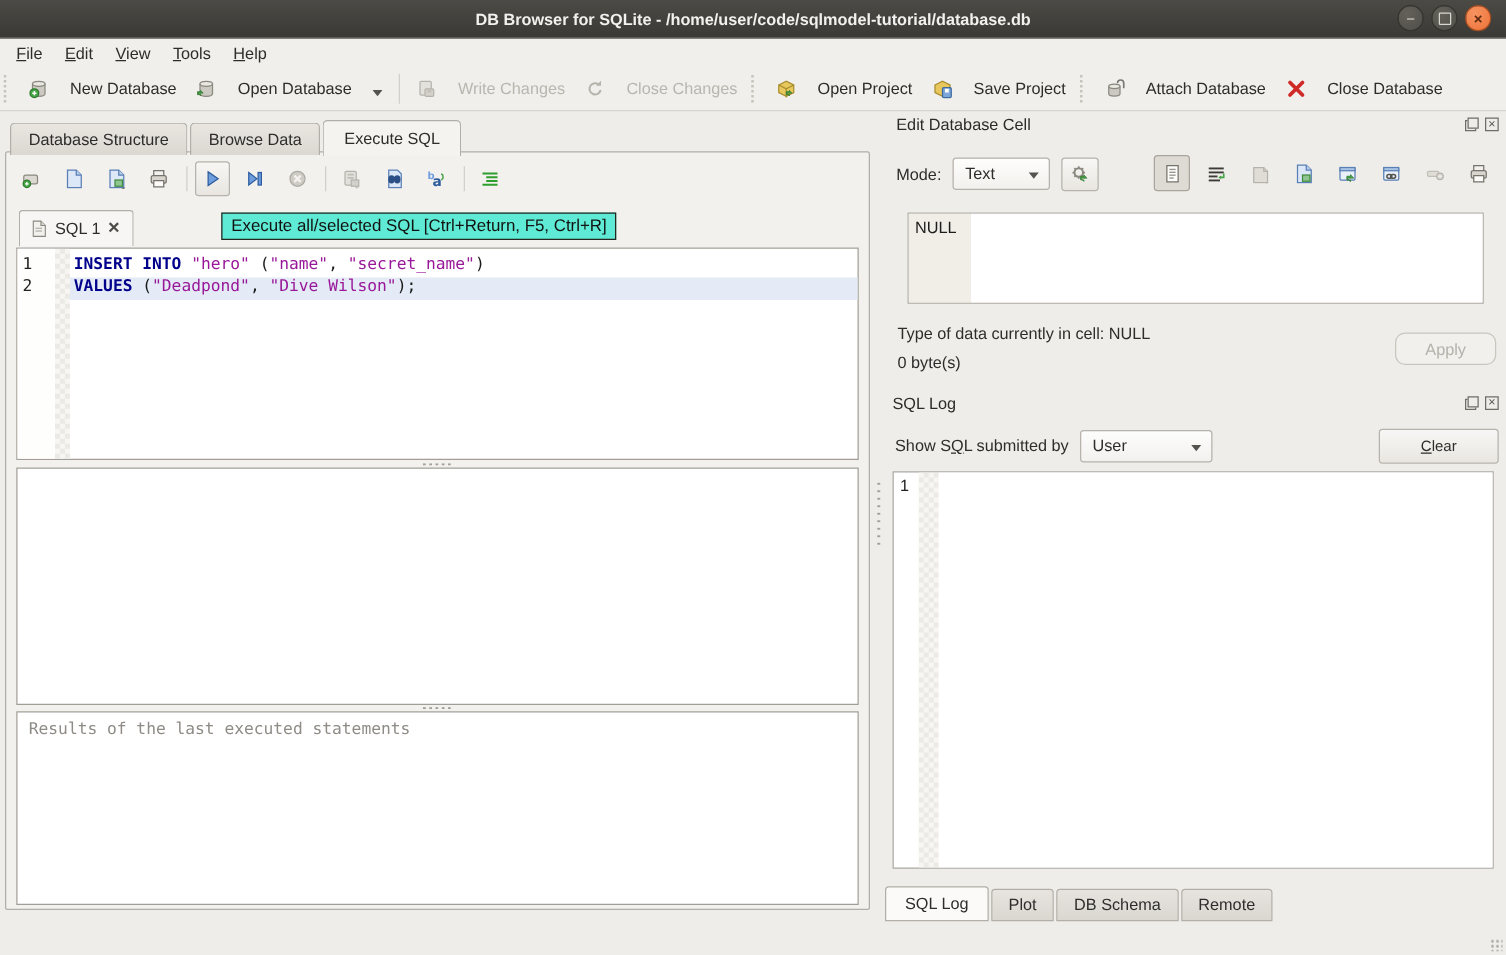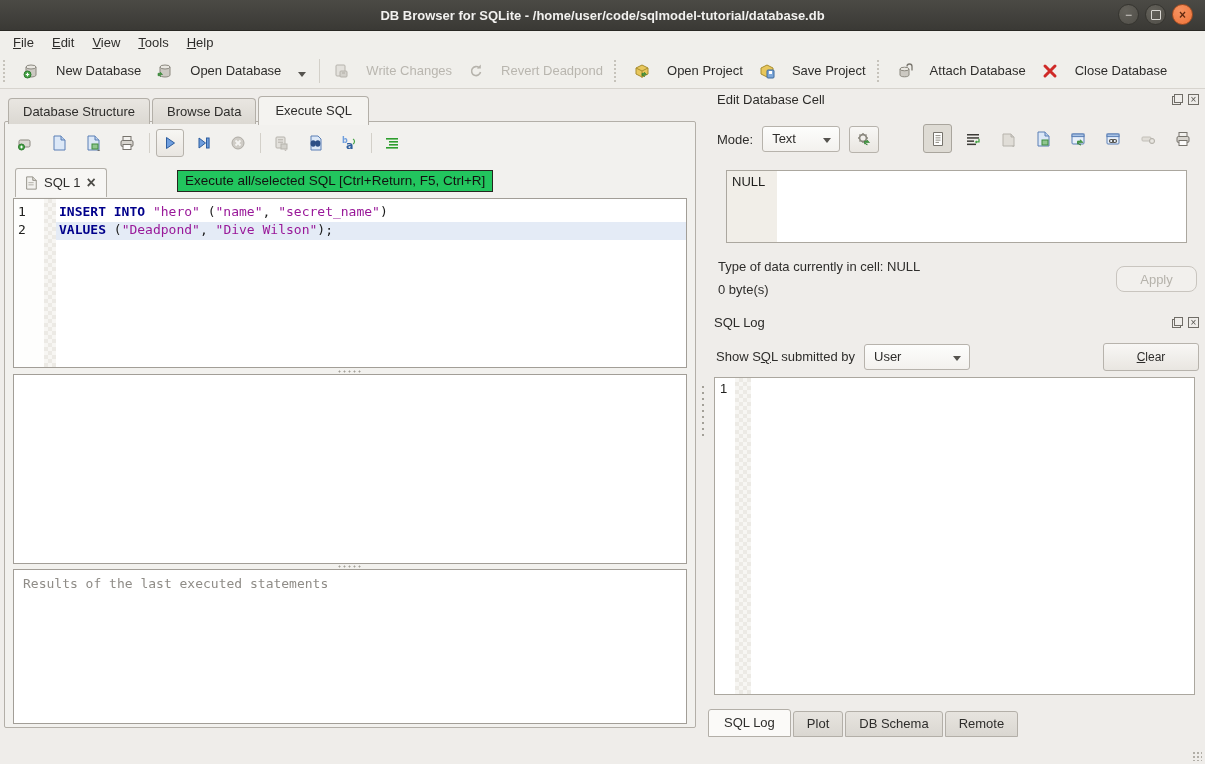--- a/index.html
+++ b/index.html
@@ -35,21 +35,21 @@
 
   .sqltools{position:absolute;left:6px;top:7px;display:flex;align-items:center;}
   .sbtn{width:26px;height:26px;display:flex;align-items:center;justify-content:center;margin-right:6px;border:1px solid transparent;border-radius:3px;}
   .sbtn.hover{border:1px solid #b7b3ac;background:linear-gradient(#f7f6f3,#e9e6e1);}
   .ssep{width:1px;height:20px;background:#d3d0c9;margin:0 6px 0 2px;}
 
   .sqltabbar{position:absolute;left:10px;top:46px;display:flex;font-size:13px;}
   .sqltab{background:#f7f6f4;border:1px solid #b3afa8;border-bottom:none;border-radius:3px 3px 0 0;padding:6px 10px 7px 8px;display:flex;align-items:center;gap:6px;}
   .tabclose{color:#4c4b47;font-weight:bold;font-size:16px;line-height:10px;}
 
-  .tooltip{position:absolute;left:177px;top:170px;background:#22c55e;border:1px solid #26251f;padding:2px 7px 3px 7px;font-size:13.5px;color:#121210;white-space:nowrap;z-index:9;}
+  .tooltip{position:absolute;left:177px;top:170px;background:#5eead4;border:1px solid #26251f;padding:2px 7px 3px 7px;font-size:13.5px;color:#121210;white-space:nowrap;z-index:9;}
 
   .editor{position:absolute;left:8px;top:76px;width:674px;height:170px;border:1px solid #a29e97;background:#fff;display:flex;box-sizing:border-box;}
   .gutter{width:30px;background:#fefefd;padding-top:5px;font-family:"DejaVu Sans Mono",monospace;font-size:13px;color:#21211f;}
   .gn{height:18px;padding-left:4px;}
   .checker{width:12px;background-image:conic-gradient(#eceae5 25%,#f7f6f3 0 50%,#eceae5 0 75%,#f7f6f3 0);background-size:8px 8px;}
   .codecol{flex:1;padding-top:5px;font-family:"DejaVu Sans Mono",monospace;font-size:13px;}
   .cl{height:18px;white-space:pre;padding-left:3px;}
   .cl.hl{background:#e4ebf6;}
   .kw{color:#00008b;font-weight:bold;}
   .str{color:#991899;}
@@ -159,21 +159,21 @@
         </span>
       <span>Write Changes</span>
     </div>
     <div class="tbtn disabled">
       <span class="icon16">
           <svg viewBox="0 0 16 16" width="16" height="16">
             <path d="M12.5 9a4.5 4.5 0 1 1-1.3-4.2" fill="none" stroke="#b6b3ac" stroke-width="1.6"></path>
             <path d="M12.8 1.5v4h-4z" fill="#b6b3ac"></path>
           </svg>
         </span>
-      <span>Revert Deadpond</span>
+      <span>Close Changes</span>
     </div>
     <div class="handle"></div>
     <div class="tbtn">
       <span class="icon16">
           <svg viewBox="0 0 16 16" width="16" height="16">
             <path d="M2 5l6-3 6 3v6l-6 3-6-3z" fill="#e8c75c" stroke="#a88d2e"></path>
             <path d="M2 5l6 3 6-3M8 8v7" fill="none" stroke="#a88d2e"></path>
             <path d="M8.5 11.5h4l-2-2.2v1h-2.5v2.4h2.5v1z" fill="#47a447" stroke="#2d7a2d" stroke-width="0.6"></path>
           </svg>
         </span>

